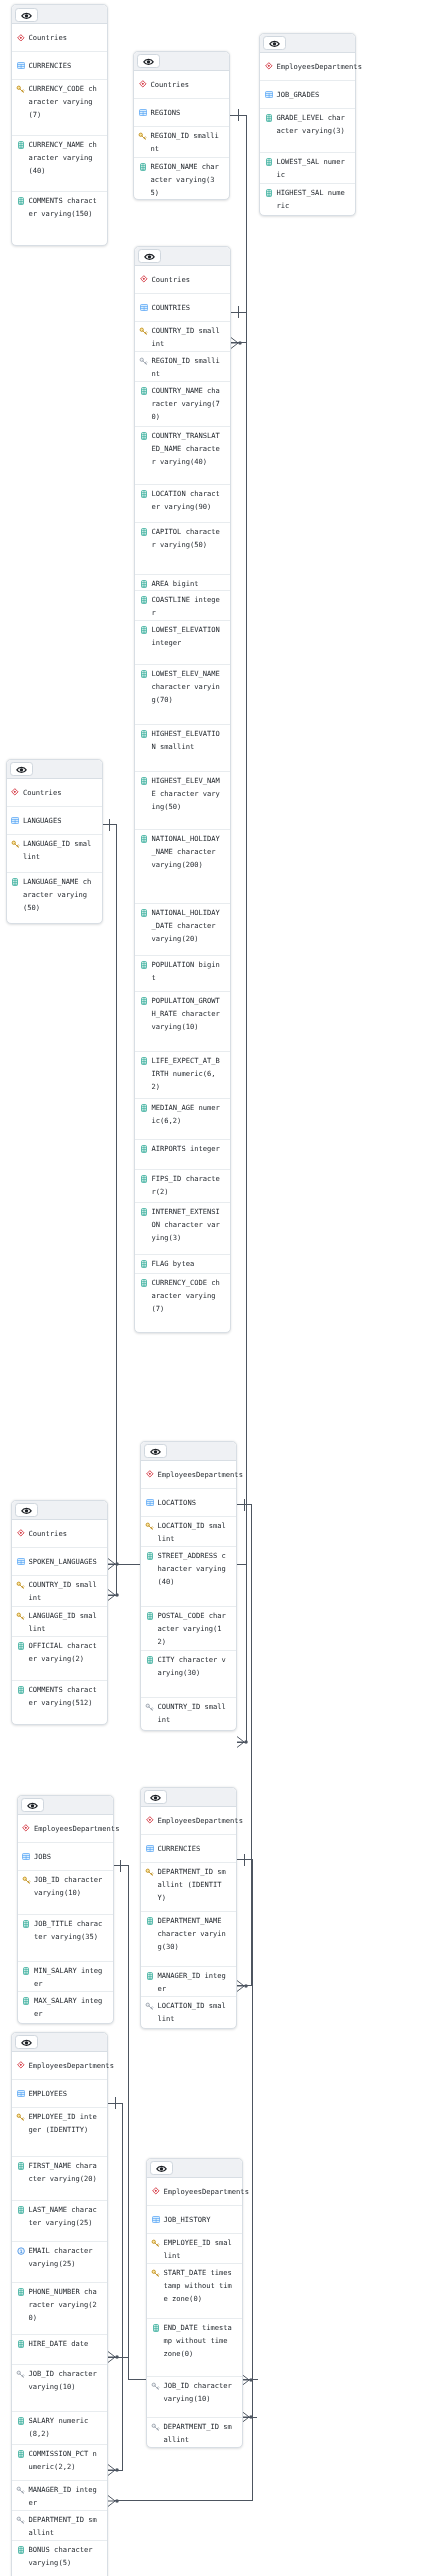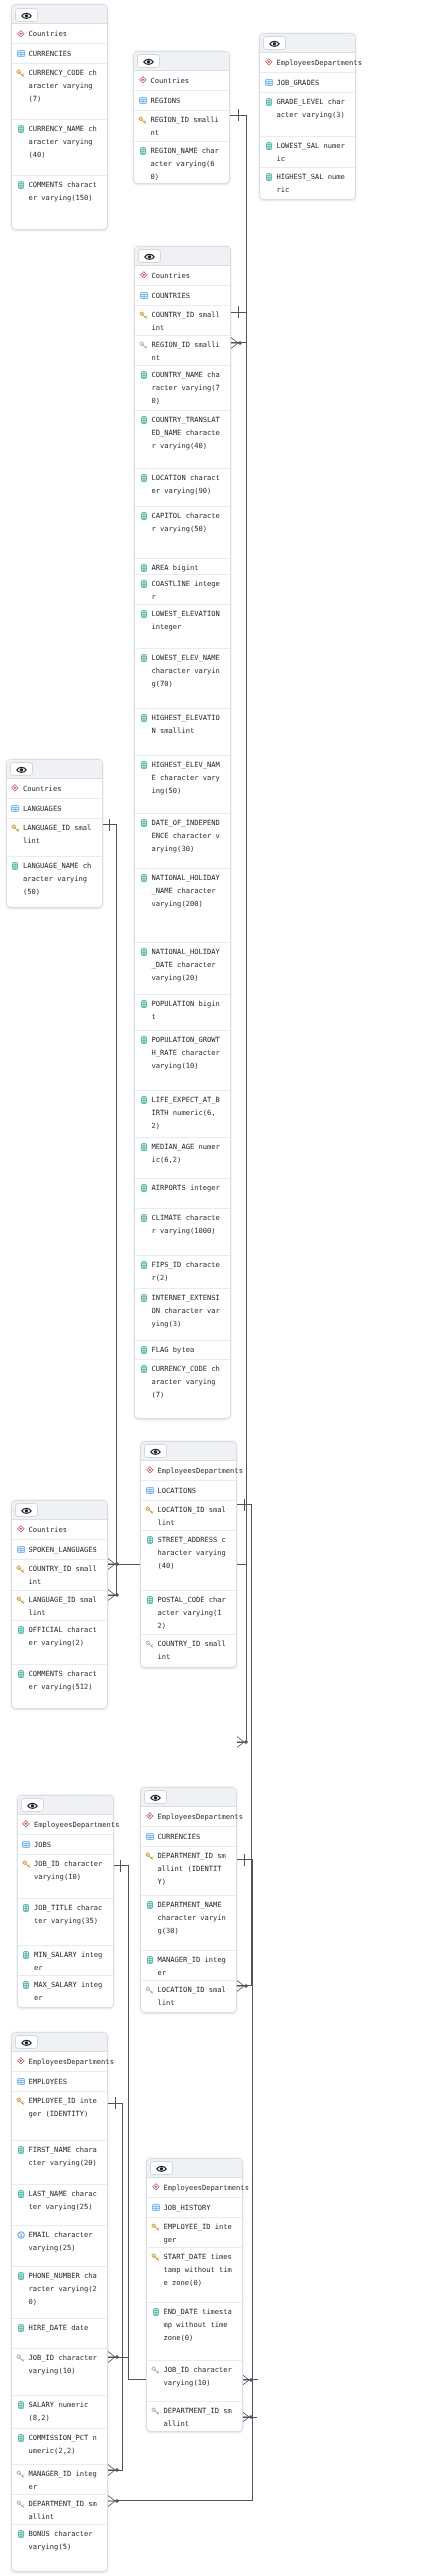--- a/index.html
+++ b/index.html
@@ -44,21 +44,21 @@
     border-radius:3.3px;
     cursor:pointer;padding:0;
   }
   .row{
     display:flex;align-items:flex-start;
     padding:0 0 0 4.4px;
     border-bottom:0.5px solid #e8ecef;
     font-size:7.1px;line-height:13px;
   }
   .row:last-child{border-bottom:none;}
-  .meta-row{height:20px;align-items:center;}
+  .meta-row{height:28px;align-items:center;}
   .meta-row .txt{white-space:nowrap;overflow:visible;}
   .col-row{padding-top:2.2px;}
   .ic{
     flex:0 0 8.8px;width:8.8px;
     display:flex;justify-content:center;
   }
   .meta-row .ic{margin-right:3.3px;}
   .col-row .ic{margin-top:2.7px;margin-right:3.3px;}
   .txt{flex:1;padding-right:7.7px;word-break:break-all;}
 </style>
@@ -250,21 +250,21 @@
     <div class="row col-row" style="min-height:41px">
       <span class="ic">
         <svg width="6" height="8.2" viewBox="0 0 11 15">
           <rect x="1" y="1" width="9" height="13" rx="2" fill="#e2f7f1" stroke="#27a593" stroke-width="1.4"></rect>
           <line x1="1.6" y1="4.8" x2="9.4" y2="4.8" stroke="#27a593" stroke-width="1.1"></line>
           <line x1="1.6" y1="8.2" x2="9.4" y2="8.2" stroke="#27a593" stroke-width="1.1"></line>
           <line x1="1.6" y1="11.4" x2="9.4" y2="11.4" stroke="#27a593" stroke-width="1.1"></line>
           <line x1="5.5" y1="1.6" x2="5.5" y2="13.4" stroke="#27a593" stroke-width="1.1"></line>
         </svg>
       </span>
-      <span class="txt">REGION_NAME character varying(60)</span>
+      <span class="txt">REGION_NAME character varying(35)</span>
     </div>
   </div>
 <div class="table-card" style="left:259px;top:33px">
     <div class="card-header">
       <button class="eye-btn">
         <span><svg width="11" height="7.7" viewBox="0 0 20 14">
             <path d="M1.5 7 C5 1 15 1 18.5 7 C15 13 5 13 1.5 7 Z" fill="none" stroke="#1b1f24" stroke-width="2.1"></path>
             <circle cx="10" cy="7" r="3.1" fill="#1b1f24"></circle>
           </svg></span>
       </button>
@@ -486,32 +486,20 @@
         <svg width="6" height="8.2" viewBox="0 0 11 15">
           <rect x="1" y="1" width="9" height="13" rx="2" fill="#e2f7f1" stroke="#27a593" stroke-width="1.4"></rect>
           <line x1="1.6" y1="4.8" x2="9.4" y2="4.8" stroke="#27a593" stroke-width="1.1"></line>
           <line x1="1.6" y1="8.2" x2="9.4" y2="8.2" stroke="#27a593" stroke-width="1.1"></line>
           <line x1="1.6" y1="11.4" x2="9.4" y2="11.4" stroke="#27a593" stroke-width="1.1"></line>
           <line x1="5.5" y1="1.6" x2="5.5" y2="13.4" stroke="#27a593" stroke-width="1.1"></line>
         </svg>
       </span>
       <span class="txt">HIGHEST_ELEV_NAME character varying(50)</span>
     </div>
-    <div class="row col-row" style="min-height:55px">
-      <span class="ic">
-        <svg width="6" height="8.2" viewBox="0 0 11 15">
-          <rect x="1" y="1" width="9" height="13" rx="2" fill="#e2f7f1" stroke="#27a593" stroke-width="1.4"></rect>
-          <line x1="1.6" y1="4.8" x2="9.4" y2="4.8" stroke="#27a593" stroke-width="1.1"></line>
-          <line x1="1.6" y1="8.2" x2="9.4" y2="8.2" stroke="#27a593" stroke-width="1.1"></line>
-          <line x1="1.6" y1="11.4" x2="9.4" y2="11.4" stroke="#27a593" stroke-width="1.1"></line>
-          <line x1="5.5" y1="1.6" x2="5.5" y2="13.4" stroke="#27a593" stroke-width="1.1"></line>
-        </svg>
-      </span>
-      <span class="txt">DATE_OF_INDEPENDENCE character varying(30)</span>
-    </div>
     <div class="row col-row" style="min-height:74px">
       <span class="ic">
         <svg width="6" height="8.2" viewBox="0 0 11 15">
           <rect x="1" y="1" width="9" height="13" rx="2" fill="#e2f7f1" stroke="#27a593" stroke-width="1.4"></rect>
           <line x1="1.6" y1="4.8" x2="9.4" y2="4.8" stroke="#27a593" stroke-width="1.1"></line>
           <line x1="1.6" y1="8.2" x2="9.4" y2="8.2" stroke="#27a593" stroke-width="1.1"></line>
           <line x1="1.6" y1="11.4" x2="9.4" y2="11.4" stroke="#27a593" stroke-width="1.1"></line>
           <line x1="5.5" y1="1.6" x2="5.5" y2="13.4" stroke="#27a593" stroke-width="1.1"></line>
         </svg>
       </span>
@@ -581,32 +569,20 @@
       <span class="ic">
         <svg width="6" height="8.2" viewBox="0 0 11 15">
           <rect x="1" y="1" width="9" height="13" rx="2" fill="#e2f7f1" stroke="#27a593" stroke-width="1.4"></rect>
           <line x1="1.6" y1="4.8" x2="9.4" y2="4.8" stroke="#27a593" stroke-width="1.1"></line>
           <line x1="1.6" y1="8.2" x2="9.4" y2="8.2" stroke="#27a593" stroke-width="1.1"></line>
           <line x1="1.6" y1="11.4" x2="9.4" y2="11.4" stroke="#27a593" stroke-width="1.1"></line>
           <line x1="5.5" y1="1.6" x2="5.5" y2="13.4" stroke="#27a593" stroke-width="1.1"></line>
         </svg>
       </span>
       <span class="txt">AIRPORTS integer</span>
-    </div>
-    <div class="row col-row" style="min-height:47px">
-      <span class="ic">
-        <svg width="6" height="8.2" viewBox="0 0 11 15">
-          <rect x="1" y="1" width="9" height="13" rx="2" fill="#e2f7f1" stroke="#27a593" stroke-width="1.4"></rect>
-          <line x1="1.6" y1="4.8" x2="9.4" y2="4.8" stroke="#27a593" stroke-width="1.1"></line>
-          <line x1="1.6" y1="8.2" x2="9.4" y2="8.2" stroke="#27a593" stroke-width="1.1"></line>
-          <line x1="1.6" y1="11.4" x2="9.4" y2="11.4" stroke="#27a593" stroke-width="1.1"></line>
-          <line x1="5.5" y1="1.6" x2="5.5" y2="13.4" stroke="#27a593" stroke-width="1.1"></line>
-        </svg>
-      </span>
-      <span class="txt">CLIMATE character varying(1000)</span>
     </div>
     <div class="row col-row" style="min-height:33px">
       <span class="ic">
         <svg width="6" height="8.2" viewBox="0 0 11 15">
           <rect x="1" y="1" width="9" height="13" rx="2" fill="#e2f7f1" stroke="#27a593" stroke-width="1.4"></rect>
           <line x1="1.6" y1="4.8" x2="9.4" y2="4.8" stroke="#27a593" stroke-width="1.1"></line>
           <line x1="1.6" y1="8.2" x2="9.4" y2="8.2" stroke="#27a593" stroke-width="1.1"></line>
           <line x1="1.6" y1="11.4" x2="9.4" y2="11.4" stroke="#27a593" stroke-width="1.1"></line>
           <line x1="5.5" y1="1.6" x2="5.5" y2="13.4" stroke="#27a593" stroke-width="1.1"></line>
         </svg>
@@ -828,20 +804,32 @@
         <svg width="6" height="8.2" viewBox="0 0 11 15">
           <rect x="1" y="1" width="9" height="13" rx="2" fill="#e2f7f1" stroke="#27a593" stroke-width="1.4"></rect>
           <line x1="1.6" y1="4.8" x2="9.4" y2="4.8" stroke="#27a593" stroke-width="1.1"></line>
           <line x1="1.6" y1="8.2" x2="9.4" y2="8.2" stroke="#27a593" stroke-width="1.1"></line>
           <line x1="1.6" y1="11.4" x2="9.4" y2="11.4" stroke="#27a593" stroke-width="1.1"></line>
           <line x1="5.5" y1="1.6" x2="5.5" y2="13.4" stroke="#27a593" stroke-width="1.1"></line>
         </svg>
       </span>
       <span class="txt">POSTAL_CODE character varying(12)</span>
     </div>
+    <div class="row col-row" style="min-height:47px">
+      <span class="ic">
+        <svg width="6" height="8.2" viewBox="0 0 11 15">
+          <rect x="1" y="1" width="9" height="13" rx="2" fill="#e2f7f1" stroke="#27a593" stroke-width="1.4"></rect>
+          <line x1="1.6" y1="4.8" x2="9.4" y2="4.8" stroke="#27a593" stroke-width="1.1"></line>
+          <line x1="1.6" y1="8.2" x2="9.4" y2="8.2" stroke="#27a593" stroke-width="1.1"></line>
+          <line x1="1.6" y1="11.4" x2="9.4" y2="11.4" stroke="#27a593" stroke-width="1.1"></line>
+          <line x1="5.5" y1="1.6" x2="5.5" y2="13.4" stroke="#27a593" stroke-width="1.1"></line>
+        </svg>
+      </span>
+      <span class="txt">CITY character varying(30)</span>
+    </div>
     <div class="row col-row" style="min-height:32px">
       <span class="ic">
         <svg width="8.8" height="8.8" viewBox="0 0 16 16">
           <circle cx="5" cy="5" r="3" fill="#eef1f4" stroke="#98a1ab" stroke-width="1.6"></circle>
           <path d="M7.2 7.2 L13.4 13.4 M10.8 10.8 L12.8 8.8 M12.4 12.4 L14.2 10.6" fill="none" stroke="#98a1ab" stroke-width="1.6" stroke-linecap="round"></path>
         </svg>
       </span>
       <span class="txt">COUNTRY_ID smallint</span>
     </div>
   </div>
@@ -1180,21 +1168,21 @@
       </span>
       <span class="txt">JOB_HISTORY</span>
     </div>
     <div class="row col-row" style="min-height:30px">
       <span class="ic">
         <svg width="8.8" height="8.8" viewBox="0 0 16 16">
           <circle cx="5" cy="5" r="3" fill="#fbe6a2" stroke="#c08f1f" stroke-width="1.6"></circle>
           <path d="M7.2 7.2 L13.4 13.4 M10.8 10.8 L12.8 8.8 M12.4 12.4 L14.2 10.6" fill="none" stroke="#c08f1f" stroke-width="1.6" stroke-linecap="round"></path>
         </svg>
       </span>
-      <span class="txt">EMPLOYEE_ID integer</span>
+      <span class="txt">EMPLOYEE_ID smallint</span>
     </div>
     <div class="row col-row" style="min-height:55px">
       <span class="ic">
         <svg width="8.8" height="8.8" viewBox="0 0 16 16">
           <circle cx="5" cy="5" r="3" fill="#fbe6a2" stroke="#c08f1f" stroke-width="1.6"></circle>
           <path d="M7.2 7.2 L13.4 13.4 M10.8 10.8 L12.8 8.8 M12.4 12.4 L14.2 10.6" fill="none" stroke="#c08f1f" stroke-width="1.6" stroke-linecap="round"></path>
         </svg>
       </span>
       <span class="txt">START_DATE timestamp without time zone(0)</span>
     </div>

